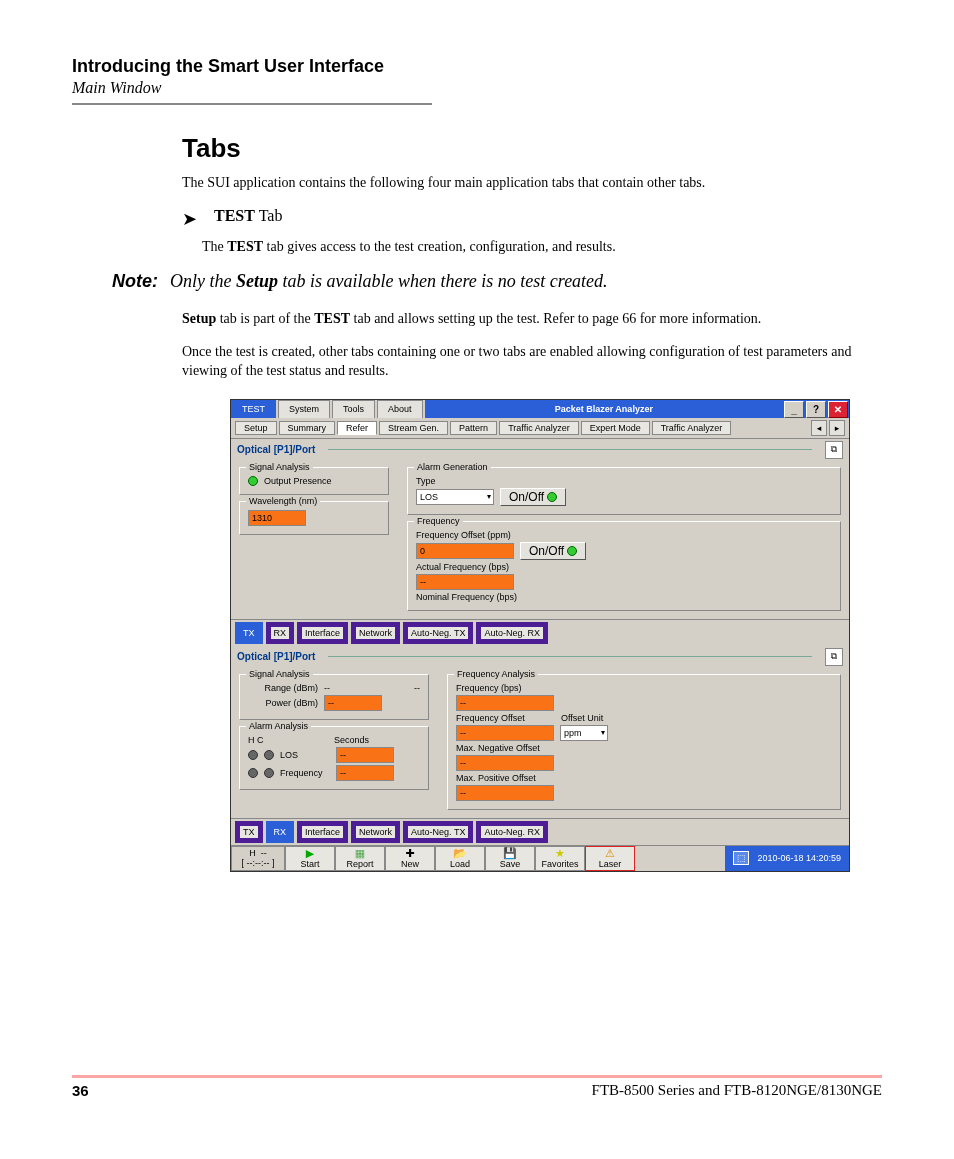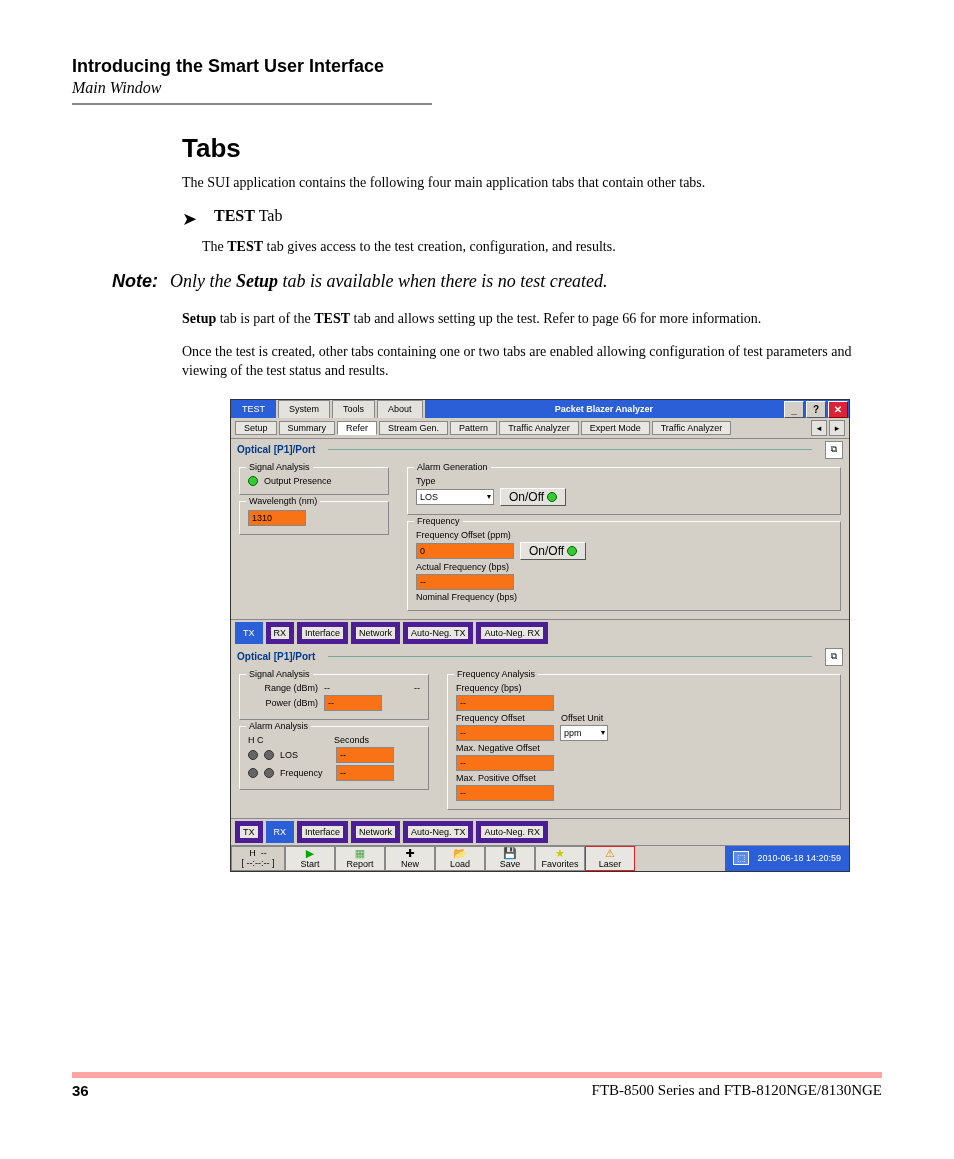--- a/index.html
+++ b/index.html
@@ -317,21 +317,21 @@
   .sb-chip {
     background: #5b8be8;
     padding: 1px 3px;
     border: 1px solid #fff;
   }
 
   
   .footer {
     position: absolute;
     left: 72px; right: 72px; bottom: 60px;
-    border-top: 6px solid #fca5a5;
+    border-top: 3px solid #fca5a5;
     padding-top: 4px;
     display: flex;
     justify-content: space-between;
     font-family: Georgia, serif;
     font-size: 15px;
   }
   .page-num { font-weight: bold; font-family: 'Trebuchet MS', Arial, sans-serif; }
 </style>
 </head>
 <body>

